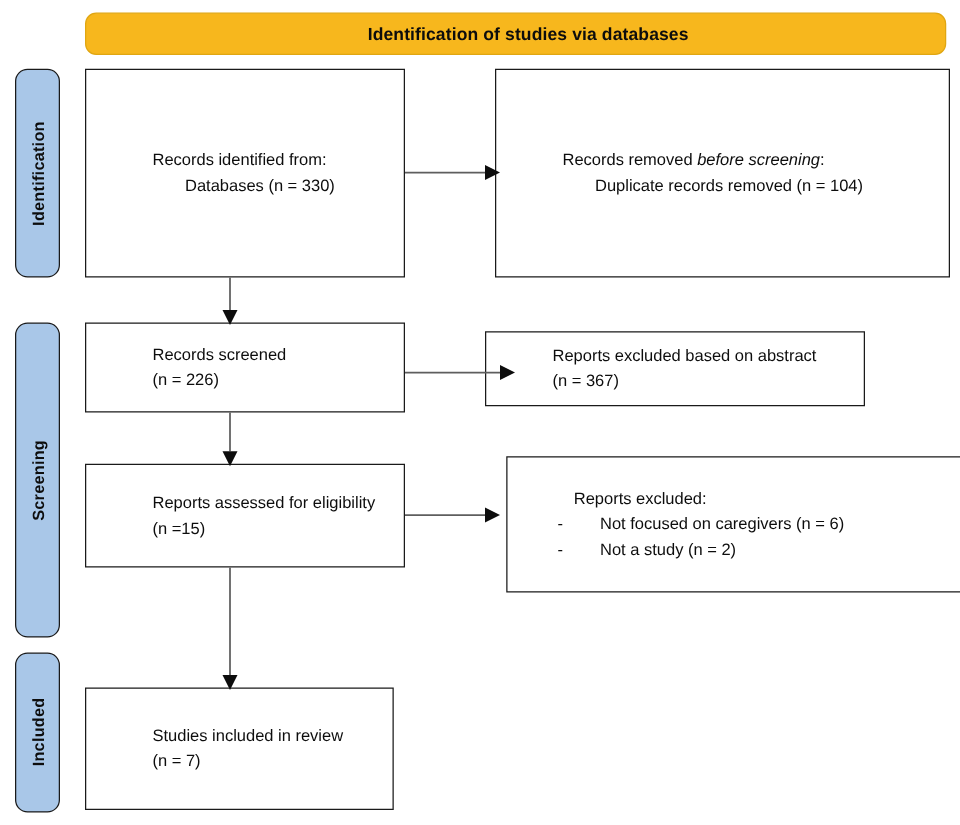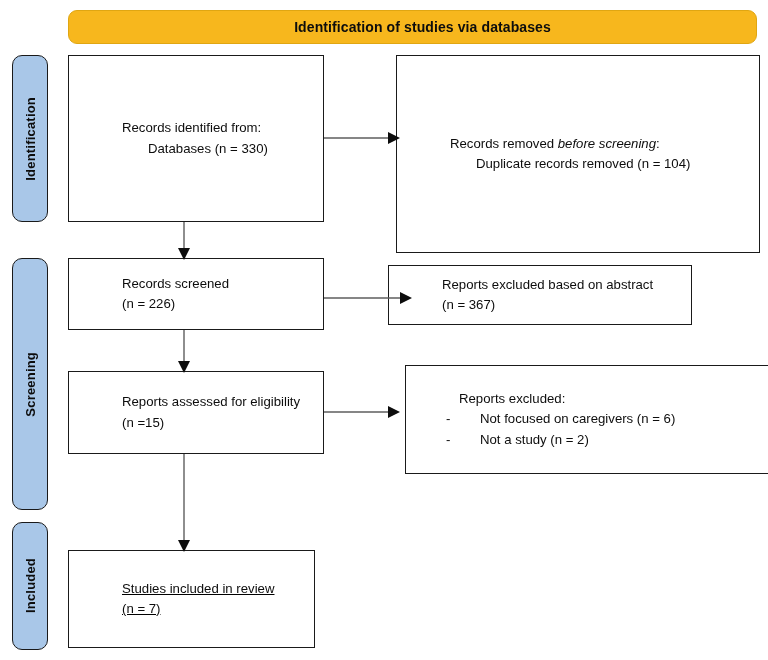--- a/index.html
+++ b/index.html
@@ -98,26 +98,26 @@
     line-height: 1.55;
     white-space: nowrap;
     padding-left: 26px;
   }
   .bullet-dash {
     width: 34px;
     flex: 0 0 34px;
   }
 
   #box-records-identified { left: 68px;  top: 55px;  width: 256px; height: 167px; }
-  #box-records-removed    { left: 396px; top: 55px;  width: 364px; height: 198px; }
+  #box-records-removed    { left: 396px; top: 55px;  width: 364px; height: 167px; }
   #box-records-screened   { left: 68px;  top: 258px; width: 256px; height: 72px;  }
   #box-excluded-abstract  { left: 388px; top: 265px; width: 304px; height: 60px;  }
   #box-reports-assessed   { left: 68px;  top: 371px; width: 256px; height: 83px;  }
   #box-reports-excluded   { left: 405px; top: 365px; width: 364px; height: 109px; }
-  #box-studies-included   { left: 68px;  top: 550px; width: 247px; height: 98px; text-decoration: underline;  }
+  #box-studies-included   { left: 68px;  top: 550px; width: 247px; height: 98px;  }
 
   
   .conn {
     position: absolute;
     overflow: visible;
   }
   .conn line {
     stroke: #5e5e5e;
     stroke-width: 1.4;
   }

